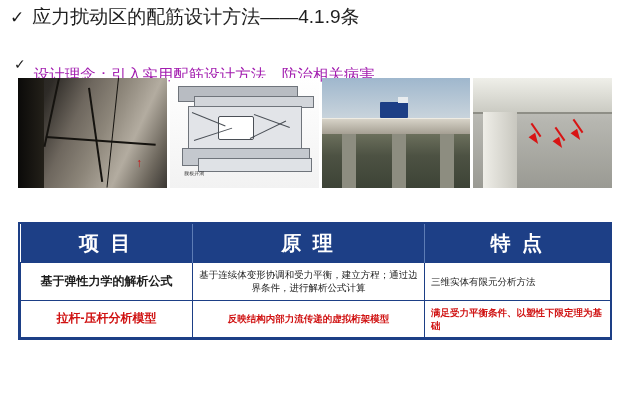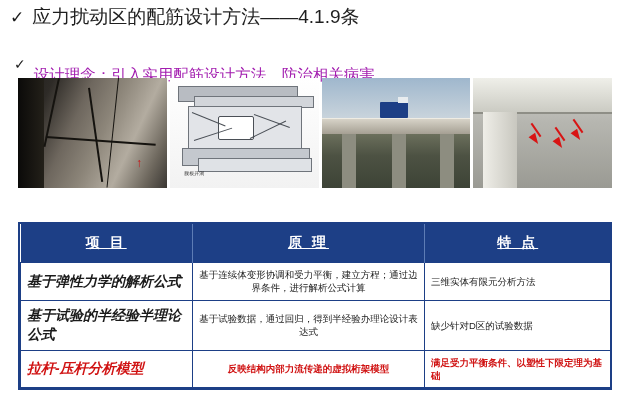--- a/index.html
+++ b/index.html
@@ -201,41 +201,40 @@
     box-sizing: border-box;
   }
   table {
     width: 100%;
     border-collapse: collapse;
     table-layout: fixed;
   }
   thead th {
     background: #1d3f86;
     color: #ffffff;
-    font-size: 14px;
+    font-size: 20px;
     font-weight: bold;
     letter-spacing: 3px;
     height: 36px;
     text-align: center;
     border-right: 1px solid #5d7cb5;
-    text-decoration: underline;
   }
   thead th:last-child { border-right: none; }
   tbody td {
     font-size: 9.5px;
     color: #1b1b1b;
     padding: 5px 6px;
     border: 1px solid #1d3f86;
     vertical-align: middle;
     line-height: 1.4;
   }
   tbody td.c1 {
+    text-align: center;
     font-weight: bold;
-    font-size: 14px;
-    font-style: italic;
+    font-size: 12px;
   }
   tbody td.c2 { text-align: center; }
   tbody td.c3 { text-align: left; }
   tbody tr.highlight td {
     color: #d01212;
     font-weight: bold;
   }
   col.col1 { width: 172px; }
   col.col2 { width: 232px; }
   col.col3 { width: 186px; }
@@ -324,25 +323,20 @@
           <th>原  理</th>
           <th>特  点</th>
         </tr>
       </thead>
       <tbody>
         <tr>
           <td class="c1">基于弹性力学的解析公式</td>
           <td class="c2">基于连续体变形协调和受力平衡，建立方程；通过边界条件，进行解析公式计算</td>
           <td class="c3">三维实体有限元分析方法</td>
         </tr>
-        <tr>
-          <td class="c1">基于试验的半经验半理论公式</td>
-          <td class="c2">基于试验数据，通过回归，得到半经验办理论设计表达式</td>
-          <td class="c3">缺少针对D区的试验数据</td>
-        </tr>
         <tr class="highlight">
           <td class="c1">拉杆-压杆分析模型</td>
           <td class="c2">反映结构内部力流传递的虚拟桁架模型</td>
           <td class="c3">满足受力平衡条件、以塑性下限定理为基础</td>
         </tr>
       </tbody>
     </table>
   </div>
 
 </div>

